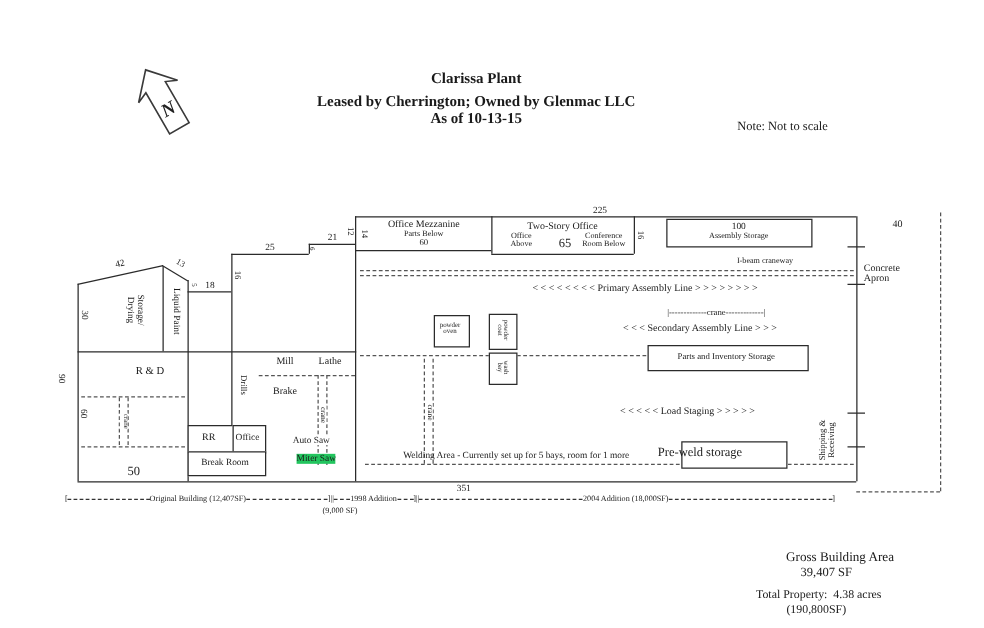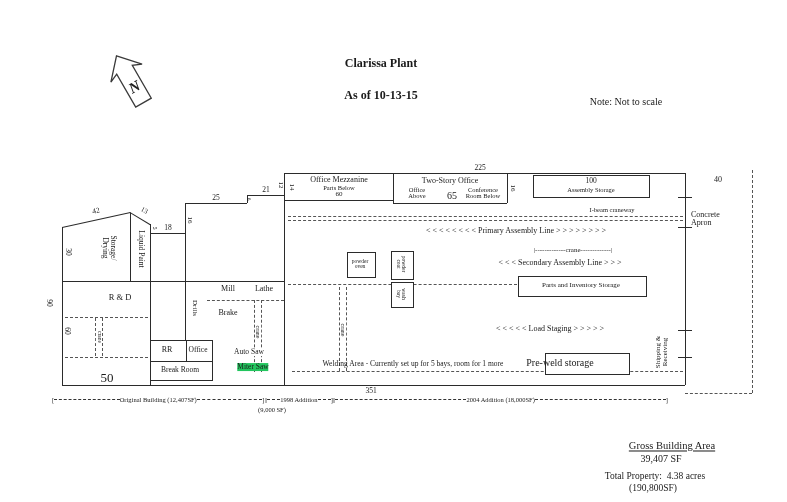--- a/index.html
+++ b/index.html
@@ -16,35 +16,36 @@
   .lab{position:absolute;white-space:pre;line-height:1.05;}
   .c{transform:translate(-50%,-50%);text-align:center;}
   .cr90{transform:translate(-50%,-50%) rotate(90deg);text-align:center;}
   .crm90{transform:translate(-50%,-50%) rotate(-90deg);text-align:center;}
   .wbg{background:#fff;padding:0 1px;}
   .lab span{display:block;}
   .title{font-weight:bold;font-size:12px;}
   .bracket{position:absolute;display:flex;align-items:center;font-size:6.5px;color:#222;}
   .bracket i{border-top:1px dashed #333;height:0;display:block;}
   .bracket span{white-space:pre;flex:none;}
-  .underl{text-decoration:underline;}
+  .underl{}
   .it{font-style:italic;}
 </style>
 </head>
 <body>
 
 <div class="page">
 
   <svg style="position:absolute;left:92px;top:46px" width="78" height="70" viewBox="0 0 78 70">
     <g transform="rotate(-30 39 35)">
       <polygon points="39,6 57,26 48,22 48,60 30,60 30,22 21,26" fill="#ffffff" stroke="#3a3a3a" stroke-width="1.3"></polygon>
       <text x="39" y="47" text-anchor="middle" font-family="Liberation Serif, serif" font-size="15" font-style="italic" font-weight="bold" fill="#222">N</text>
     </g>
   </svg>
   <div class="lab c title" style="left:381px;top:63px">Clarissa Plant</div>
+  <div class="lab c title" style="left:381px;top:81px">Leased by Cherrington; Owned by Glenmac LLC</div>
   <div class="lab c title" style="left:381px;top:95px">As of 10-13-15</div>
   <div class="lab c" style="left:626px;top:102px;font-size:10px">Note: Not to scale</div>
 
   <div class="hl" style="left:284px;top:173px;width:401px"></div>
   <div class="hl" style="left:247px;top:195px;width:37px"></div>
   <div class="hl" style="left:185px;top:203px;width:62px"></div>
   <div class="hl" style="left:150px;top:233px;width:35px"></div>
   <div class="hl" style="left:62px;top:281px;width:223px"></div>
   <div class="hl" style="left:62px;top:385px;width:623px"></div>
   <div class="vl" style="left:62px;top:227px;height:158px"></div>
@@ -158,21 +159,21 @@
   <div class="lab cr90" style="left:189px;top:220px;font-size:7px">16</div>
   <div class="lab c" style="left:216px;top:198px;font-size:7.5px">25</div>
   <div class="lab cr90" style="left:248px;top:199px;font-size:5.5px">6</div>
   <div class="lab c" style="left:266px;top:190px;font-size:7.5px">21</div>
   <div class="lab cr90" style="left:280px;top:185px;font-size:7px">12</div>
   <div class="lab cr90" style="left:291px;top:187px;font-size:7px">14</div>
   <div class="lab c" style="left:480px;top:168px;font-size:7.5px">225</div>
   <div class="lab cr90" style="left:512px;top:188px;font-size:7px">16</div>
   <div class="lab cr90" style="left:49px;top:303px;font-size:7.5px">90</div>
   <div class="lab cr90" style="left:67px;top:331px;font-size:7.5px">60</div>
-  <div class="lab c" style="left:107px;top:378px;font-size:13px">50</div>
+  <div class="lab c" style="left:107px;top:378px;font-size:10px">50</div>
   <div class="lab c" style="left:371px;top:391px;font-size:7.5px">351</div>
 
   <div class="bracket" style="left:52px;top:394px;width:616px;height:10px">
     <span>[</span>
     <i style="flex:1.1"></i>
     <span>Original Building (12,407SF)</span>
     <i style="flex:1.1"></i>
     <span>]||</span>
     <i style="flex:0.22"></i>
     <span>1998 Addition</span>

